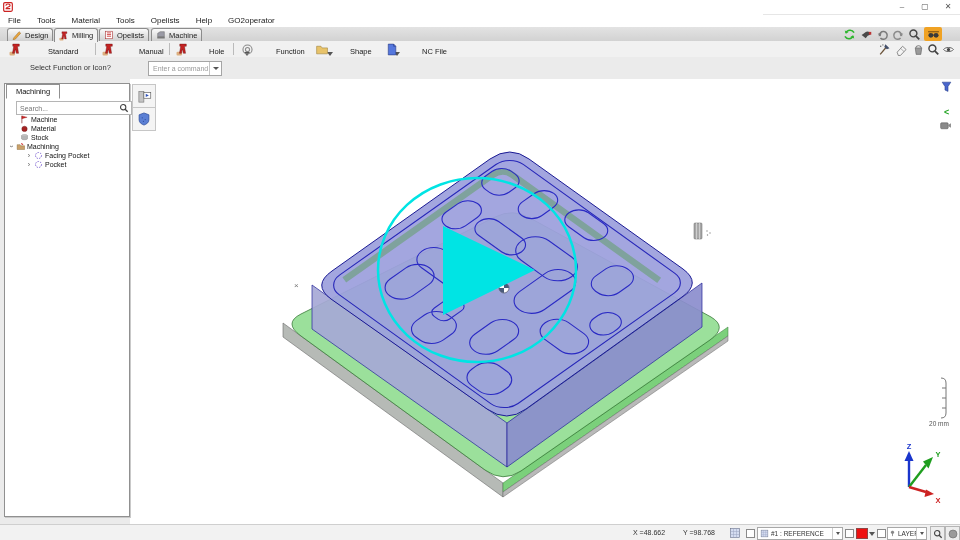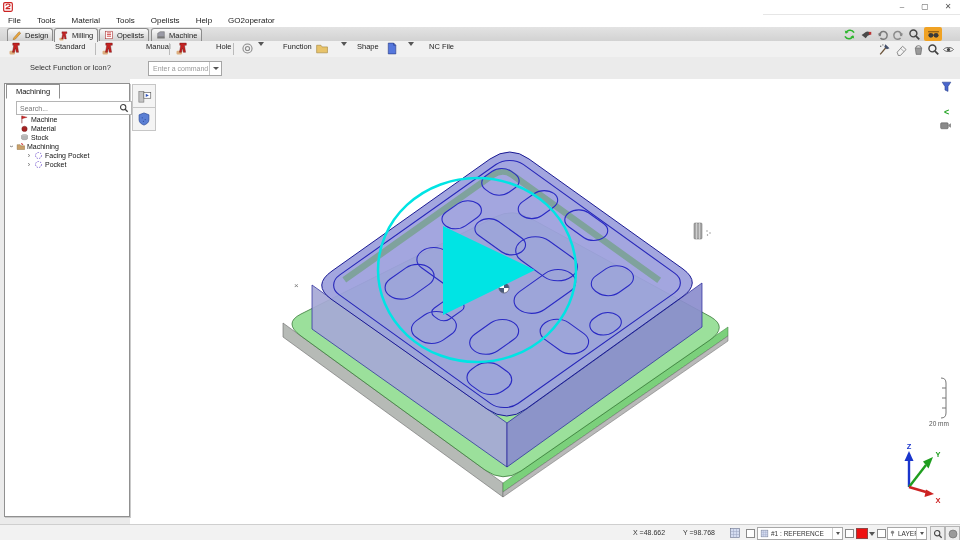--- a/index.html
+++ b/index.html
@@ -14,21 +14,21 @@
   .menuitem{font-size:8px;color:#222;padding:0 8px;}
   
   #tabbar{left:0;top:27px;width:960px;height:14px;background:linear-gradient(#e3e3e3,#d2d2d2);border-bottom:1px solid #bdbdbd;}
   .tab{top:1px;height:12px;border:1px solid #8c8c8c;border-bottom:none;border-radius:3px 3px 0 0;
        background:linear-gradient(#fafafa,#cfcfcf);display:flex;align-items:center;padding:0 4px;gap:3px;}
   .tab.active{background:#f2f2f2;height:13px;z-index:2;}
   .tab .lbl{font-size:7.5px;color:#222;white-space:nowrap;}
   .tab.active .lbl{font-weight:normal;}
   
   #toolbar{left:0;top:41px;width:960px;height:16px;background:#f1f1f1;border-bottom:1px solid #d4d4d4;}
-  .tbtn{top:1px;height:14px;display:flex;align-items:flex-start;gap:19px;padding:0 3px;}
+  .tbtn{top:1px;height:14px;display:flex;align-items:flex-end;gap:12px;padding:0 3px;}
   .tbtn .lbl{font-size:7.5px;color:#222;white-space:nowrap;}
   .vsep{top:2px;width:1px;height:12px;background:#bbb;}
   .caret{width:0;height:0;border-left:3px solid transparent;border-right:3px solid transparent;border-top:4px solid #555;}
   .icon12{width:12px;height:12px;display:inline-block;}
   .icon13{width:13px;height:13px;display:inline-block;}
   
   #cmdrow{left:0;top:57px;width:960px;height:22px;background:#ebebeb;border-bottom:1px solid #ddd;}
   #cmdlabel{left:30px;top:6px;font-size:7.5px;color:#333;}
   #cmdcombo{left:148px;top:4px;width:72px;height:13px;background:#fff;border:1px solid #a5a5a5;display:flex;align-items:center;}
   #cmdcombo .hint{flex:1;font-size:7px;color:#9a9a9a;padding-left:4px;white-space:nowrap;overflow:hidden;}

